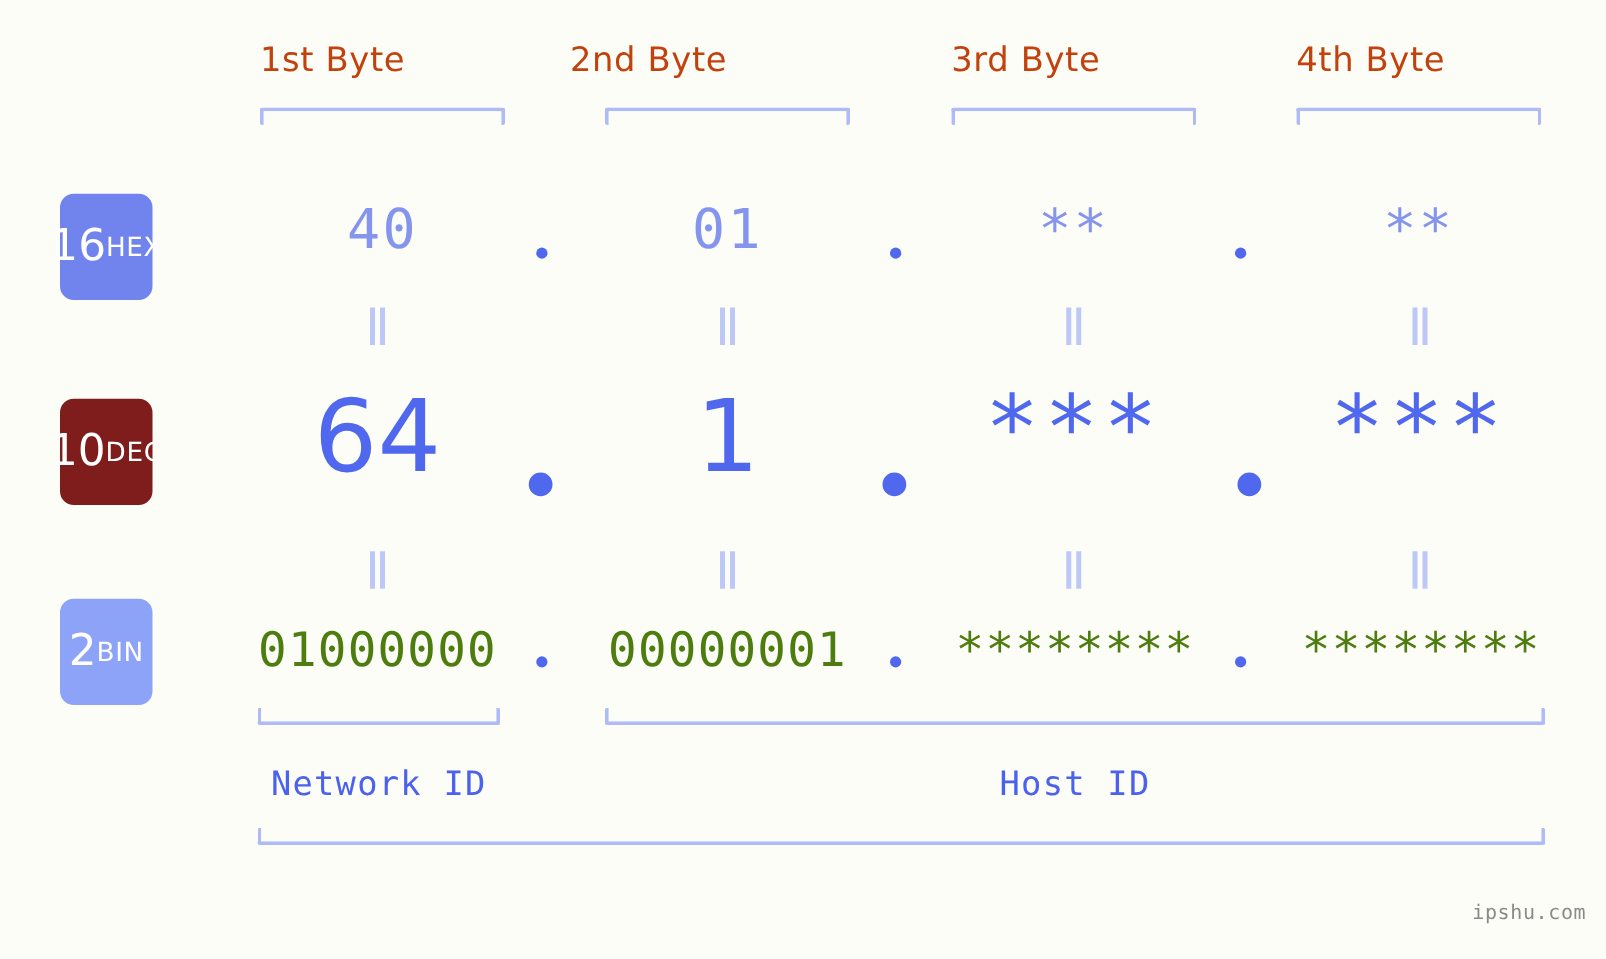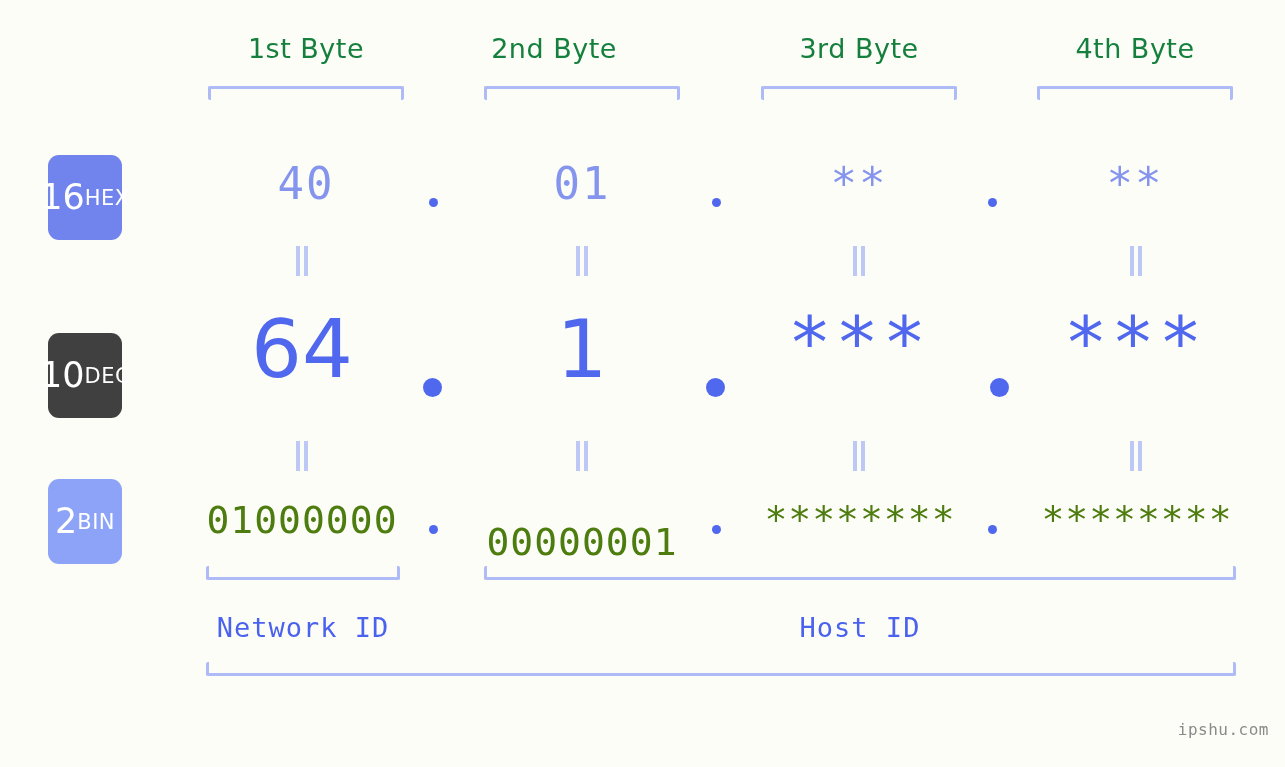--- a/index.html
+++ b/index.html
@@ -18,24 +18,24 @@
   #stage {
     position: relative;
     width: 1285px;
     height: 767px;
   }
 
   
   .byte-head {
     position: absolute;
     top: 33px;
-    text-align: center;
+    text-align: left;
     font-family: "DejaVu Sans", sans-serif;
     font-size: 27px;
-    color: #15803d;
+    color: #c2410c;
     letter-spacing: 0.5px;
     white-space: nowrap;
   }
 
   
   .bracket-down {
     position: absolute;
     border: 3px solid #aebbf7;
     border-bottom: none;
     border-radius: 2px;
@@ -188,21 +188,21 @@
     </div>
   <div class="eq" style="left:851px; top:246px;">
       <i class="a"></i>
       <i class="b"></i>
     </div>
   <div class="eq" style="left:1128px; top:246px;">
       <i class="a"></i>
       <i class="b"></i>
     </div>
 
-  <div class="badge" style="left:48px; top:333px; background:#404040;">
+  <div class="badge" style="left:48px; top:319px; background:#7f1d1d;">
     <span class="num">10</span>
     <span class="word">DEC</span>
   </div>
 
   <div class="row-dec">
     <div class="val" style="left:200px; top:303px; width:204px;">64</div>
     <div class="dot big" style="left:423px; top:378px;"></div>
     <div class="val" style="left:484px; top:303px; width:196px;">1</div>
     <div class="dot big" style="left:706px; top:378px;"></div>
     <div class="val stars" style="left:757px; top:300px; width:204px;">***</div>
@@ -228,21 +228,21 @@
     </div>
 
   <div class="badge" style="left:48px; top:479px; background:#8da3f7;">
     <span class="num">2</span>
     <span class="word">BIN</span>
   </div>
 
   <div class="row-bin">
     <div class="val" style="left:190px; top:498px; width:224px;">01000000</div>
     <div class="dot small" style="left:429px; top:525px;"></div>
-    <div class="val" style="left:470px; top:520px; width:224px;">00000001</div>
+    <div class="val" style="left:470px; top:498px; width:224px;">00000001</div>
     <div class="dot small" style="left:712px; top:525px;"></div>
     <div class="val" style="left:748px; top:498px; width:224px;">********</div>
     <div class="dot small" style="left:988px; top:525px;"></div>
     <div class="val" style="left:1025px; top:498px; width:224px;">********</div>
   </div>
 
   <div class="bracket-up" style="left:206px; top:566px; width:194px;"></div>
   <div class="bracket-up" style="left:484px; top:566px; width:752px;"></div>
 
   <div class="sec-label" style="left:206px; top:612px; width:194px;">Network ID</div>

